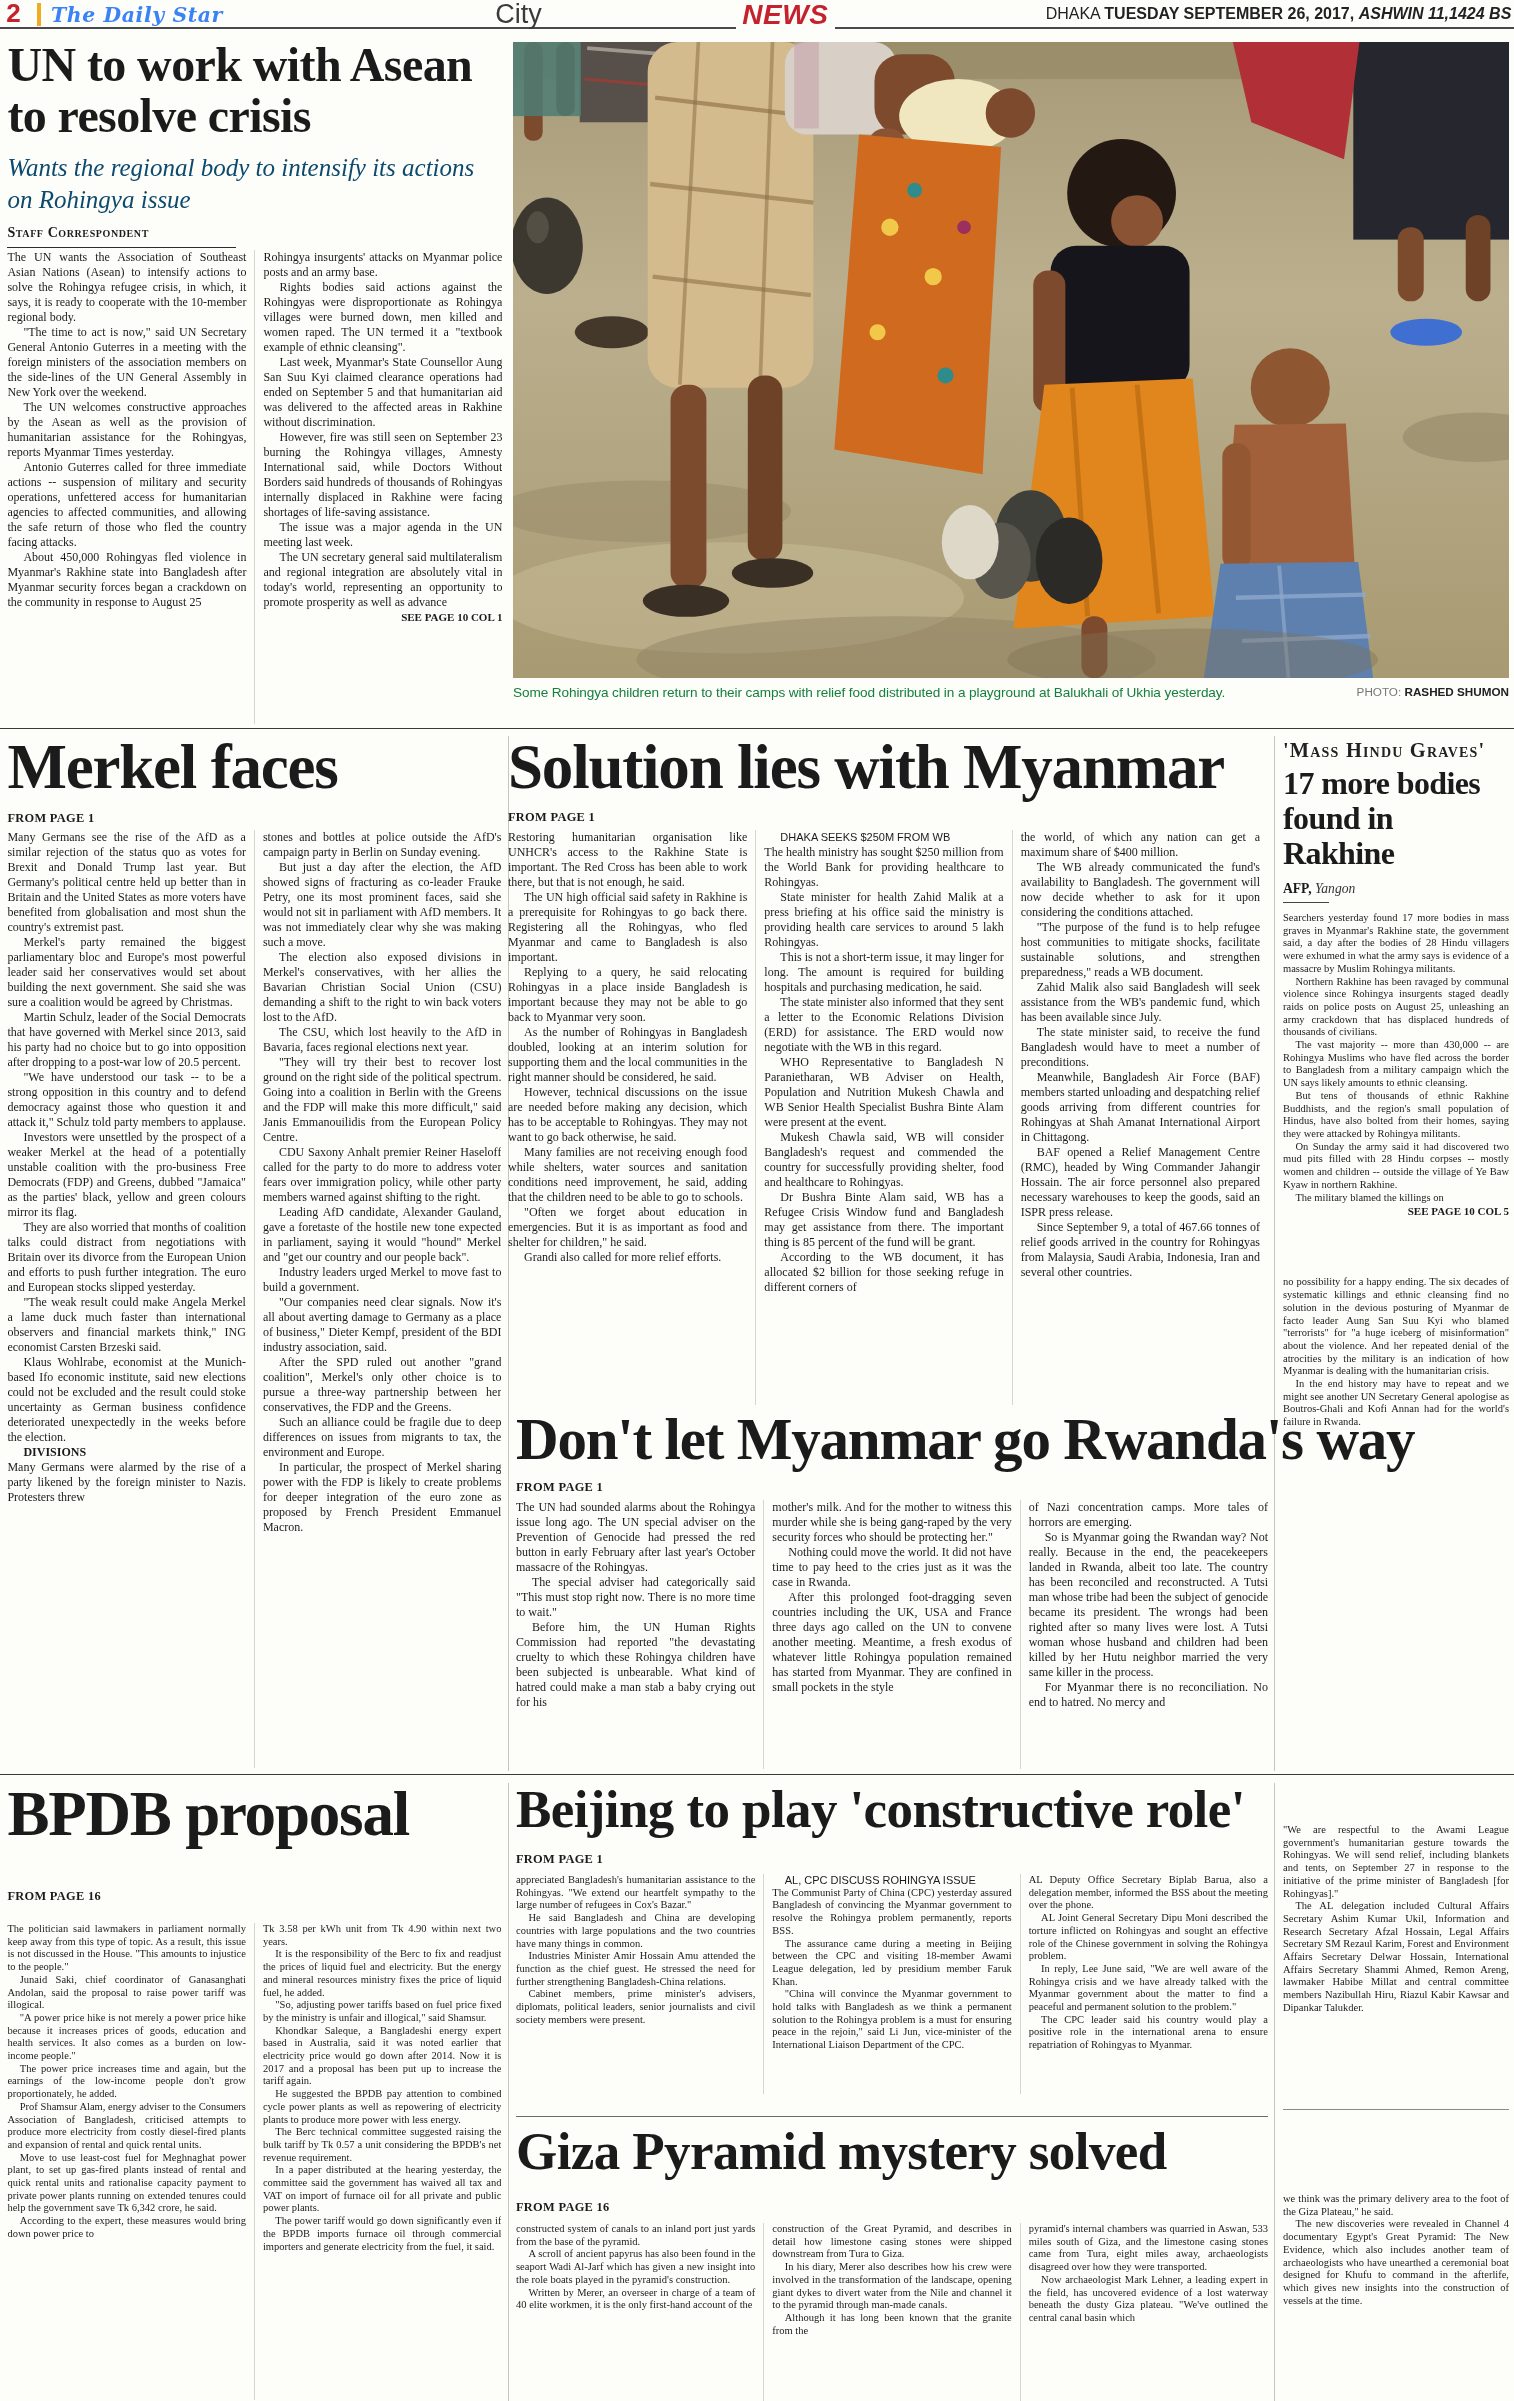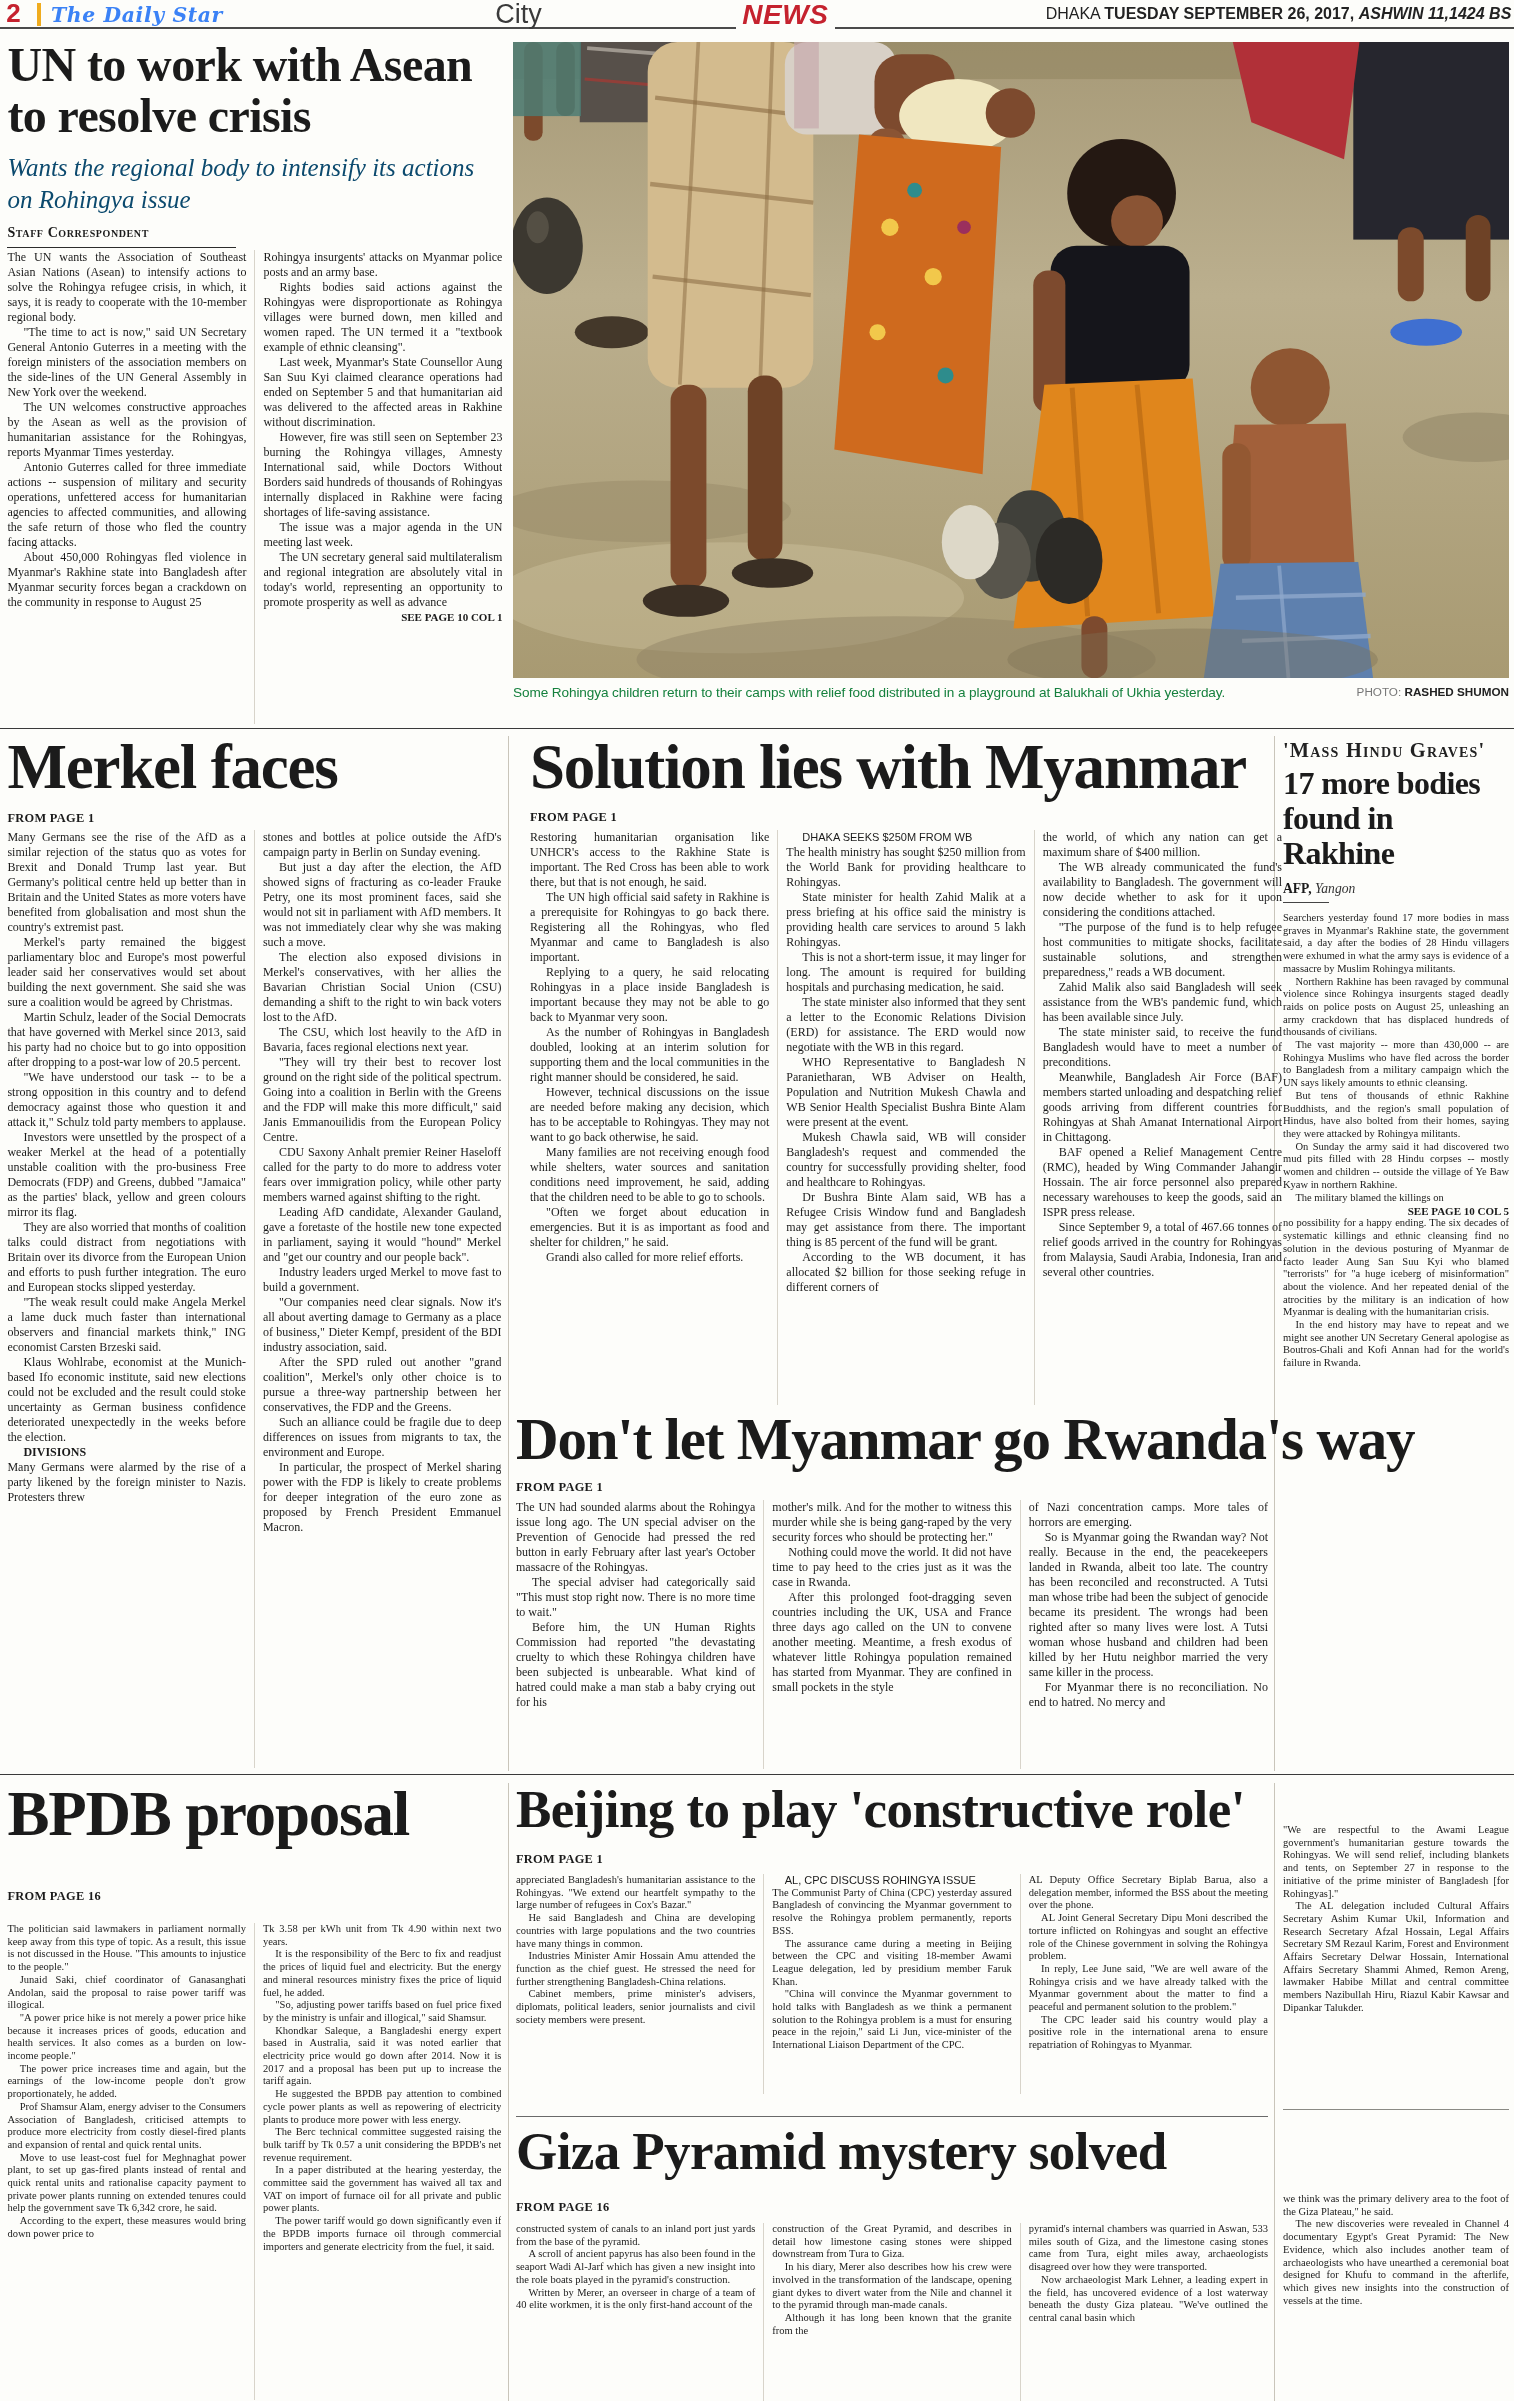--- a/index.html
+++ b/index.html
@@ -225,21 +225,21 @@
           <p>Leading AfD candidate, Alexander Gauland, gave a foretaste of the hostile new tone expected in parliament, saying it would "hound" Merkel and "get our country and our people back".</p>
           <p>Industry leaders urged Merkel to move fast to build a government.</p>
           <p>"Our companies need clear signals. Now it's all about averting damage to Germany as a place of business," Dieter Kempf, president of the BDI industry association, said.</p>
           <p>After the SPD ruled out another "grand coalition", Merkel's only other choice is to pursue a three-way partnership between her conservatives, the FDP and the Greens.</p>
           <p>Such an alliance could be fragile due to deep differences on issues from migrants to tax, the environment and Europe.</p>
           <p>In particular, the prospect of Merkel sharing power with the FDP is likely to create problems for deeper integration of the euro zone as proposed by French President Emmanuel Macron.</p>
         </div>
     </div>
   </section>
 
-  <section class="abs" style="left:530px;top:736px;width:752px;">
+  <section class="abs" style="left:508px;top:736px;width:752px;">
     <h2 class="h-giant" data-bind="articles.solution.headline">Solution lies with Myanmar</h2>
     <div class="kicker abs" style="left:0;top:74px;" data-bind="articles.solution.kicker">FROM PAGE 1</div>
     <div class="cols abs" style="left:0;top:94px;width:752px;height:575px;">
       <div class="col body" data-bind-list="articles.solution.col1">
           <p>Restoring humanitarian organisation like UNHCR's access to the Rakhine State is important. The Red Cross has been able to work there, but that is not enough, he said.</p>
           <p>The UN high official said safety in Rakhine is a prerequisite for Rohingyas to go back there. Registering all the Rohingyas, who fled Myanmar and came to Bangladesh is also important.</p>
           <p>Replying to a query, he said relocating Rohingyas in a place inside Bangladesh is important because they may not be able to go back to Myanmar very soon.</p>
           <p>As the number of Rohingyas in Bangladesh doubled, looking at an interim solution for supporting them and the local communities in the right manner should be considered, he said.</p>
           <p>However, technical discussions on the issue are needed before making any decision, which has to be acceptable to Rohingyas. They may not want to go back otherwise, he said.</p>
           <p>Many families are not receiving enough food while shelters, water sources and sanitation conditions need improvement, he said, adding that the children need to be able to go to schools.</p>
@@ -280,21 +280,21 @@
     </div>
     <div class="body tight" style="margin-top:8.6px;" data-bind-list="articles.mass.paragraphs">
         <p>Searchers yesterday found 17 more bodies in mass graves in Myanmar's Rakhine state, the government said, a day after the bodies of 28 Hindu villagers were exhumed in what the army says is evidence of a massacre by Muslim Rohingya militants.</p>
         <p>Northern Rakhine has been ravaged by communal violence since Rohingya insurgents staged deadly raids on police posts on August 25, unleashing an army crackdown that has displaced hundreds of thousands of civilians.</p>
         <p>The vast majority -- more than 430,000 -- are Rohingya Muslims who have fled across the border to Bangladesh from a military campaign which the UN says likely amounts to ethnic cleansing.</p>
         <p>But tens of thousands of ethnic Rakhine Buddhists, and the region's small population of Hindus, have also bolted from their homes, saying they were attacked by Rohingya militants.</p>
         <p>On Sunday the army said it had discovered two mud pits filled with 28 Hindu corpses -- mostly women and children -- outside the village of Ye Baw Kyaw in northern Rakhine.</p>
         <p>The military blamed the killings on</p>
       </div>
     <p class="jump" data-bind="articles.mass.jump">SEE PAGE 10 COL 5</p>
-    <div class="body tight" style="" data-bind-list="articles.rwanda.col4">
+    <div class="body tight" style="margin-top:59px;" data-bind-list="articles.rwanda.col4">
         <p>no possibility for a happy ending. The six decades of systematic killings and ethnic cleansing find no solution in the devious posturing of Myanmar de facto leader Aung San Suu Kyi who blamed "terrorists" for "a huge iceberg of misinformation" about the violence. And her repeated denial of the atrocities by the military is an indication of how Myanmar is dealing with the humanitarian crisis.</p>
         <p>In the end history may have to repeat and we might see another UN Secretary General apologise as Boutros-Ghali and Kofi Annan had for the world's failure in Rwanda.</p>
       </div>
   </section>
 
   <section class="abs" style="left:516px;top:1410px;width:752px;">
     <h2 class="h-big" data-bind="articles.rwanda.headline">Don't let Myanmar go Rwanda's way</h2>
     <div class="kicker abs" style="left:0;top:70px;" data-bind="articles.rwanda.kicker">FROM PAGE 1</div>
     <div class="cols abs" style="left:0;top:90px;width:752px;height:269px;">
       <div class="col body" data-bind-list="articles.rwanda.col1">

